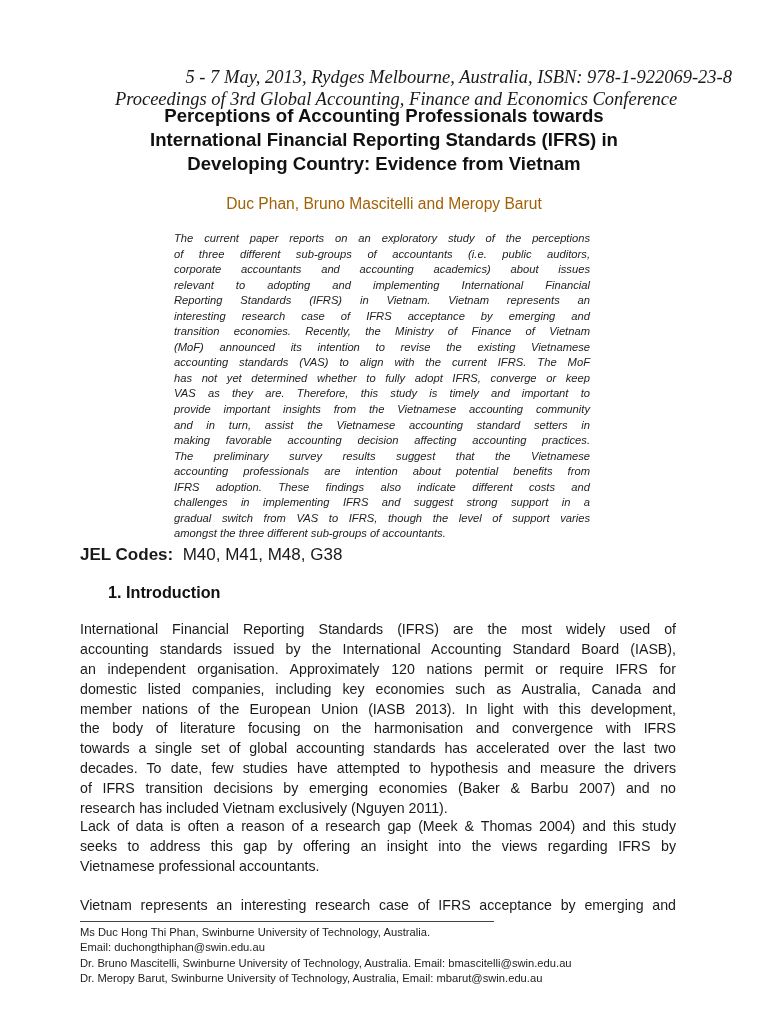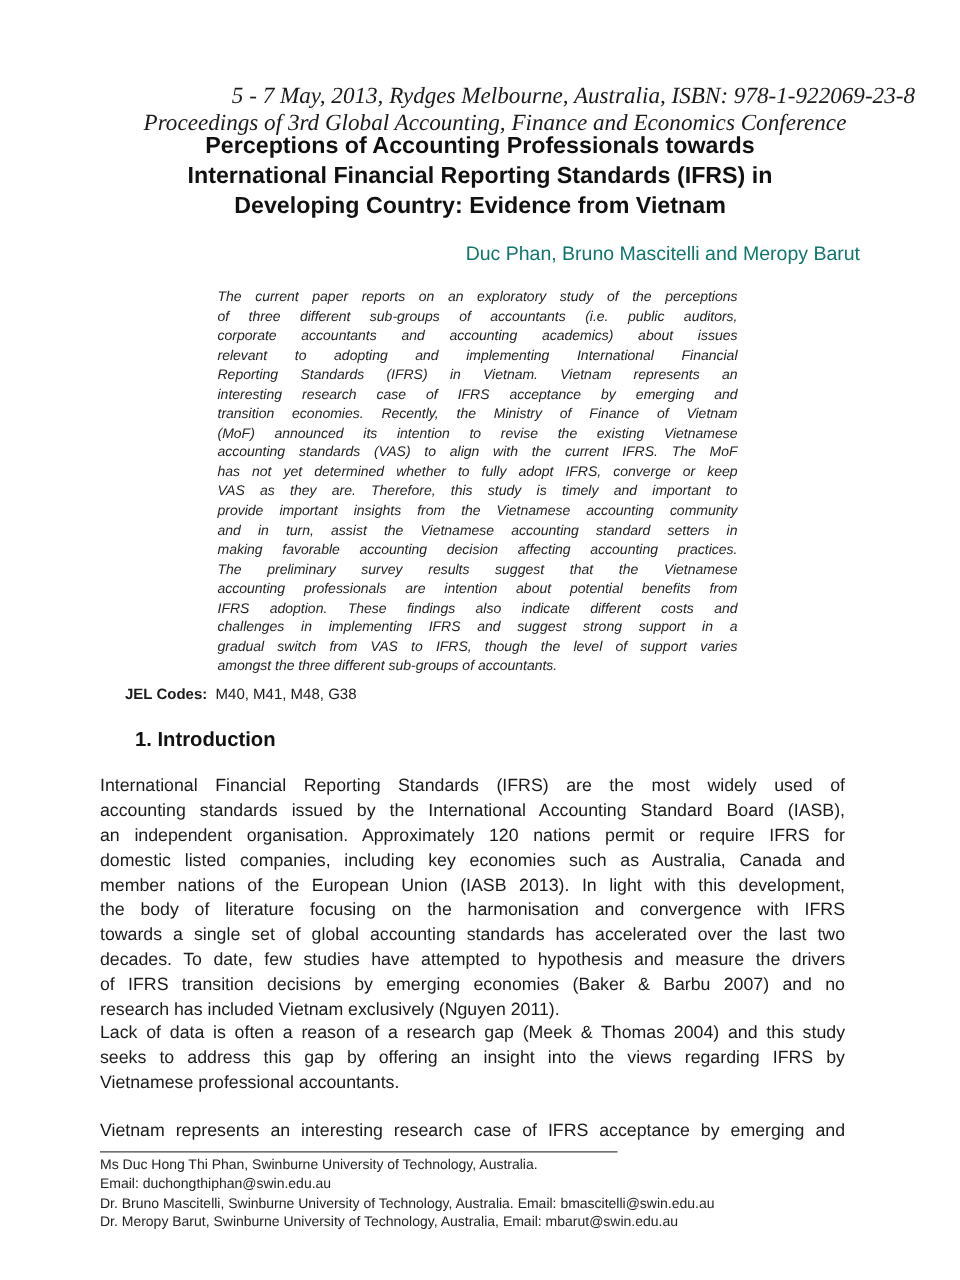--- a/index.html
+++ b/index.html
@@ -7,30 +7,30 @@
   .page { position: absolute; left: 0; top: 0; width: 768px; height: 1024px; background: #ffffff; }
 
   .proceedings { position: absolute; left: 60px; width: 672px; text-align: center;
     font-family: "Liberation Serif", serif; font-style: italic; font-size: 18.5px; line-height: 24px; color: #1a1a1a; }
   .proc-line1 { top: 60px; margin-top: 27px; }
   .proc-line2 { top: 65px; text-align: right; }
 
   .title { position: absolute; left: 80px; width: 608px; top: 104px; text-align: center;
     font-family: "Liberation Sans", sans-serif; font-weight: bold; font-size: 18.6px; line-height: 24px; color: #111; }
 
-  .authors { position: absolute; left: 80px; width: 608px; top: 194px; text-align: right;
-    font-family: "Liberation Sans", sans-serif; font-size: 15.6px; line-height: 20px; color: #0f766e; }
+  .authors { position: absolute; left: 80px; width: 608px; top: 194px; text-align: center;
+    font-family: "Liberation Sans", sans-serif; font-size: 15.6px; line-height: 20px; color: #a16207; }
 
   .abstract { position: absolute; left: 174px; width: 416px; top: 231px;
     font-family: "Liberation Sans", sans-serif; font-style: italic; font-size: 11.2px; line-height: 15.55px;
     text-align: justify; color: #222; }
   .abstract .ln { display: block; text-align: justify; text-align-last: justify; white-space: nowrap; height: 15.55px; }
   .abstract .ln.last { text-align-last: left; }
 
-  .jel { position: absolute; left: 80px; top: 546px; font-family: "Liberation Sans", sans-serif; font-size: 12px; line-height: 18px; margin-left: 20px; }
+  .jel { position: absolute; left: 80px; top: 546px; font-family: "Liberation Sans", sans-serif; font-size: 17px; line-height: 18px; }
   .jel .label { font-weight: bold; }
 
   .section-heading { position: absolute; left: 80px; top: 582px; font-family: "Liberation Sans", sans-serif;
     font-weight: bold; font-size: 16.2px; line-height: 20px; color: #111; margin-left: 28px; }
 
   .para { position: absolute; left: 80px; width: 596px; font-family: "Liberation Sans", sans-serif;
     font-size: 14.2px; line-height: 19.9px; color: #1a1a1a; }
   .para .ln { display: block; text-align: justify; text-align-last: justify; white-space: nowrap; height: 19.9px; }
   .para .ln.last { text-align-last: left; }
   .p1 { top: 620px; }

